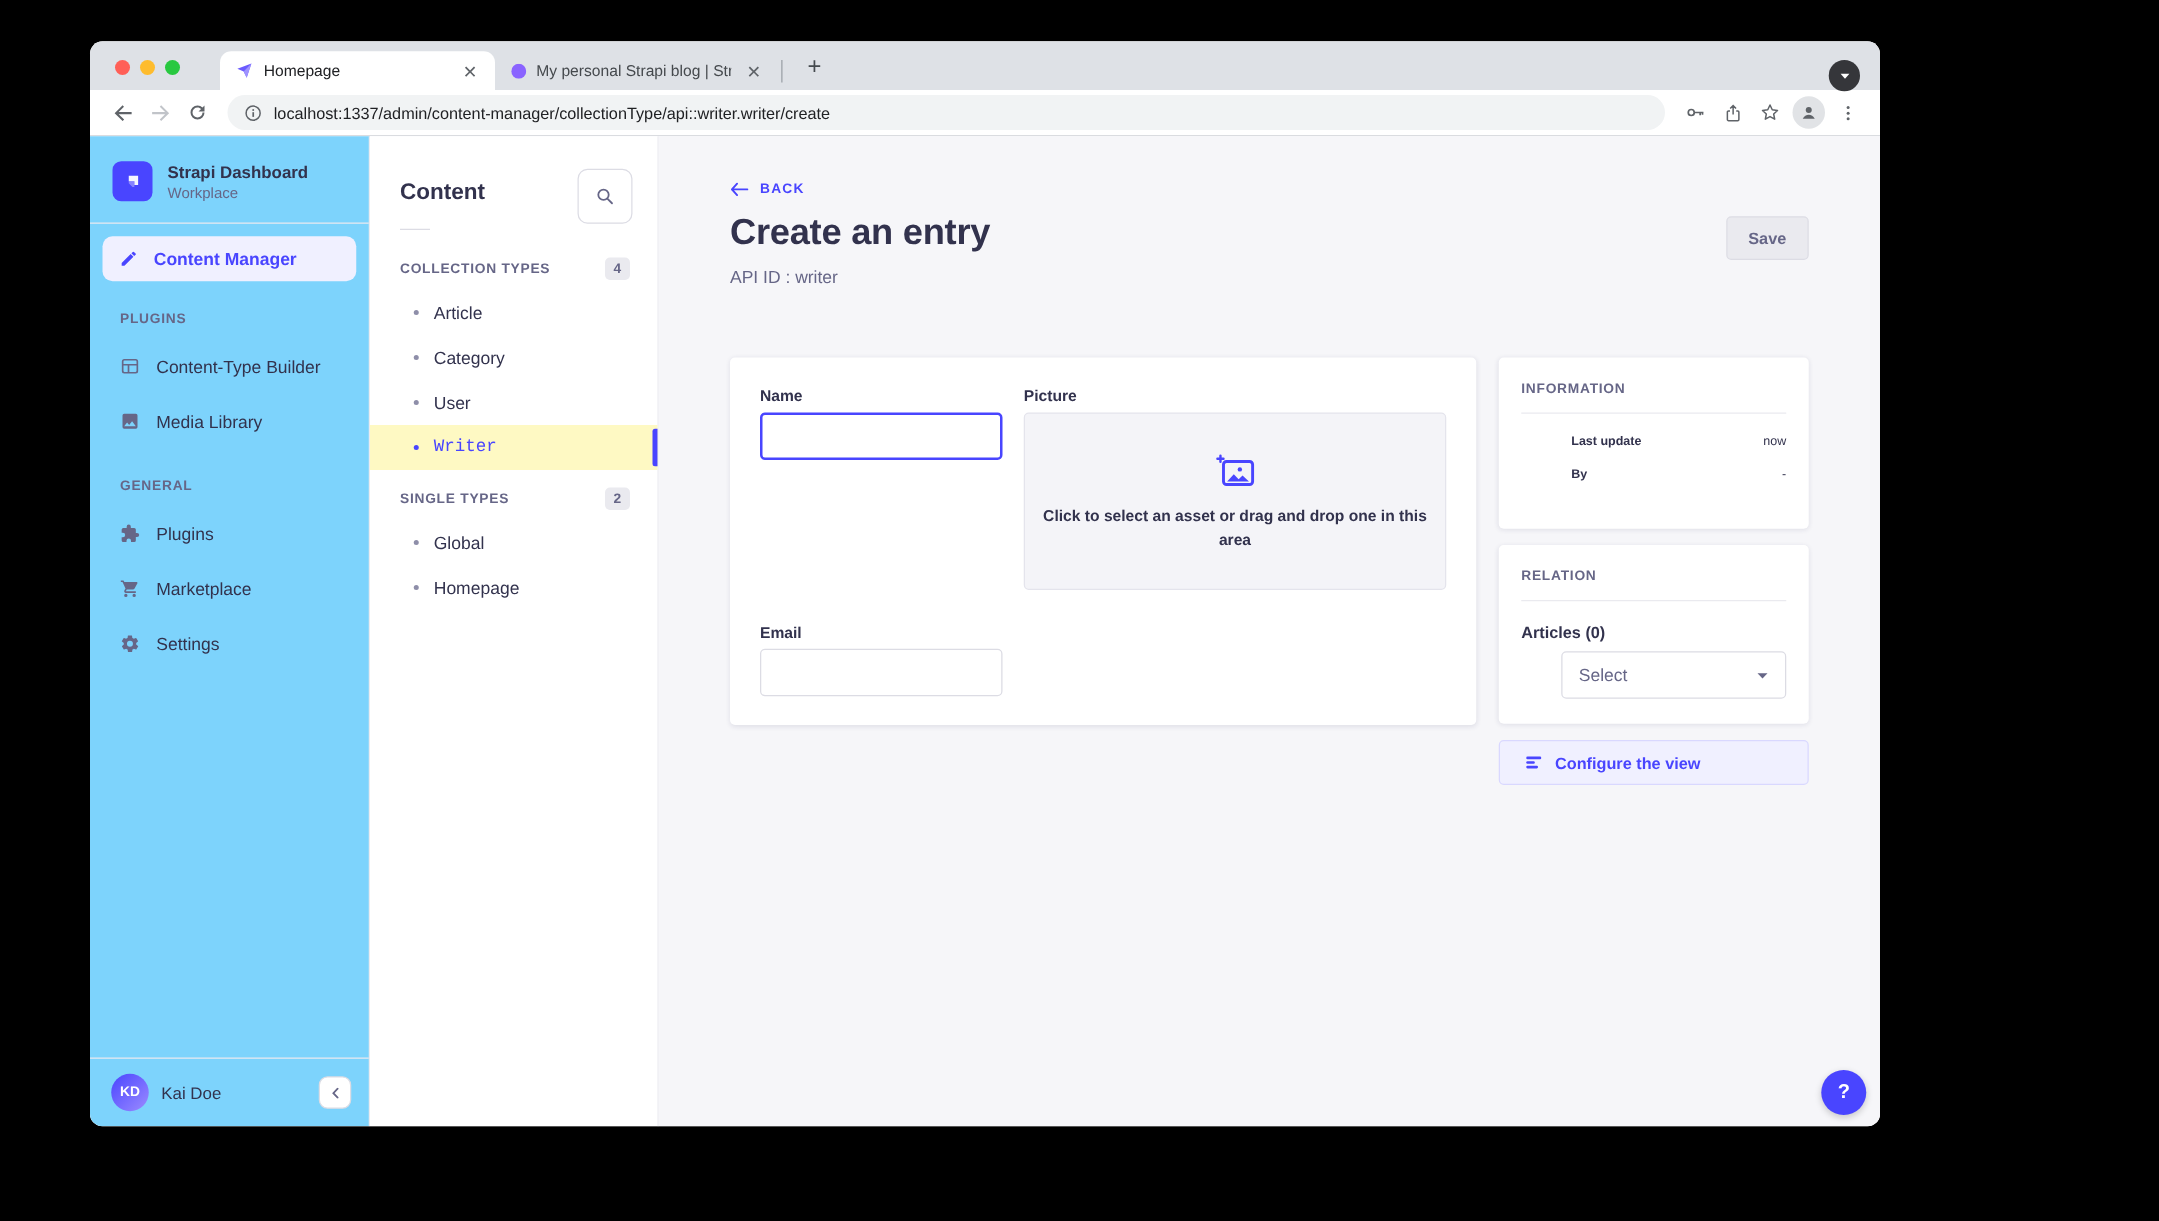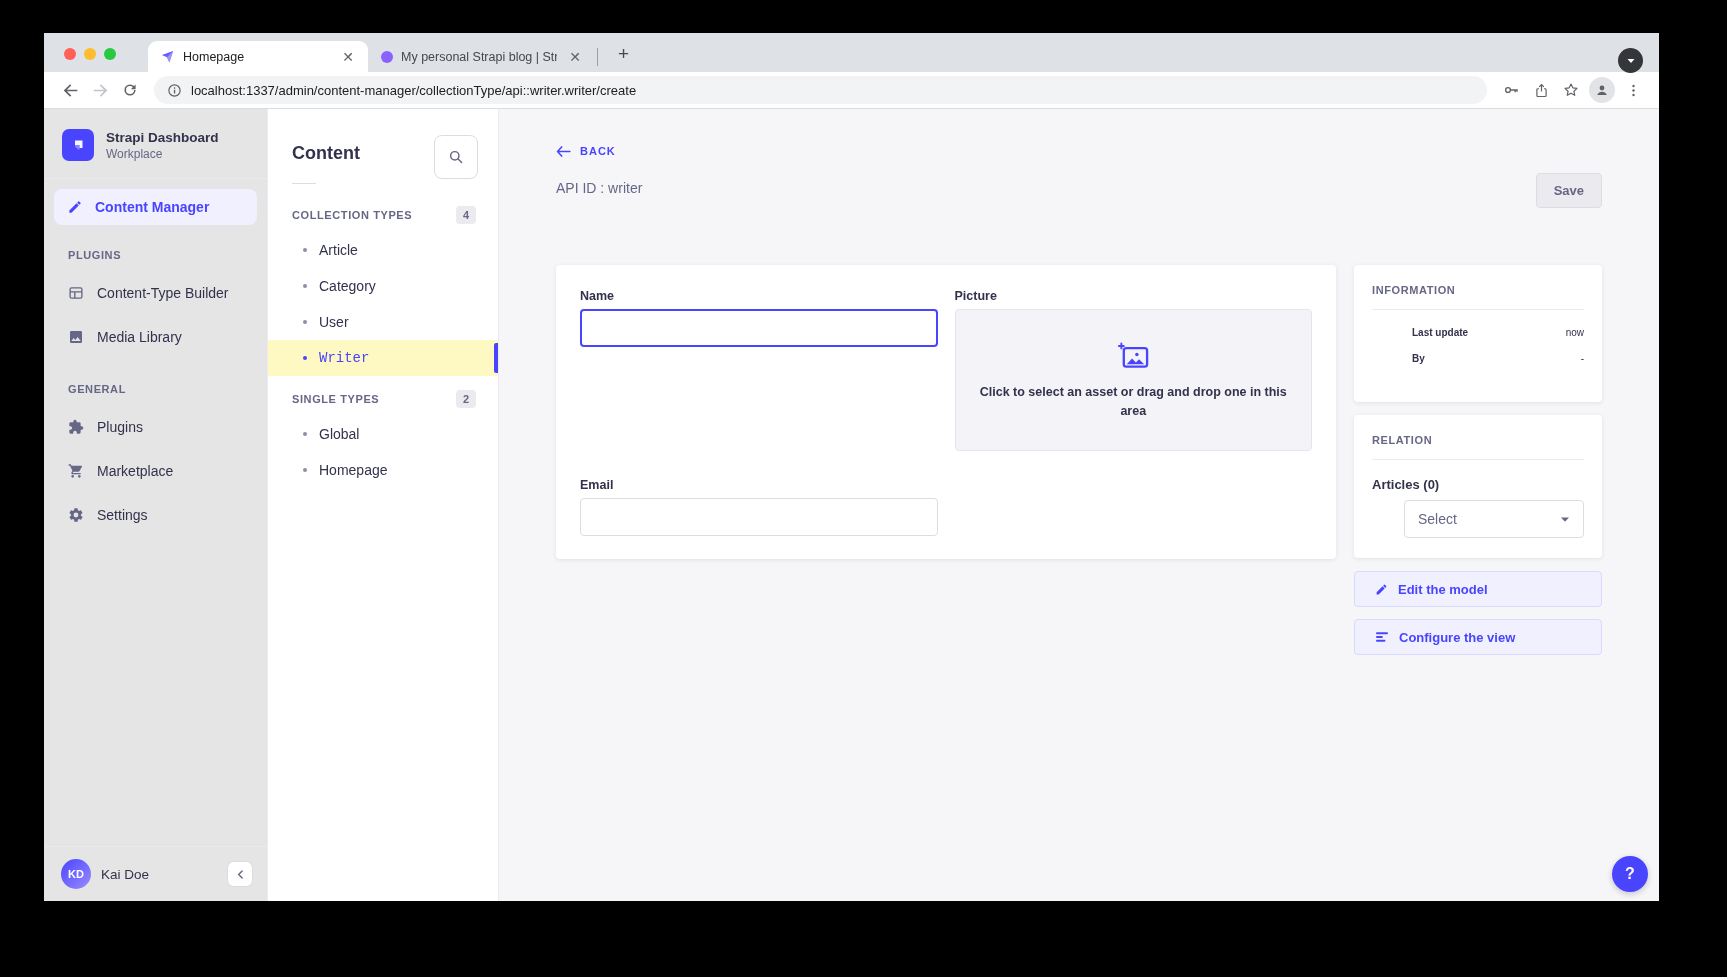--- a/index.html
+++ b/index.html
@@ -1,18 +1,18 @@
 <!DOCTYPE html>
 <html><head>
 <meta charset="utf-8">
 <style>
   * { box-sizing: border-box; margin: 0; padding: 0; }
   html,body { width:1727px; height:977px; background:#000; font-family:"Liberation Sans", sans-serif; }
   .stage { position:relative; width:1727px; height:977px; background:#000; overflow:hidden; }
-  .window { position:absolute; left:44px; top:33px; width:1615px; height:868px; border-radius:0; overflow:hidden; background:#fff; display:flex; flex-direction:column; }
+  .window { position:absolute; left:72px; top:33px; width:1432px; height:868px; border-radius:10px; overflow:hidden; background:#fff; display:flex; flex-direction:column; }
 
   
   .tabstrip { height:39px; background:#dee1e6; flex-shrink:0; position:relative; display:flex; align-items:flex-end; }
   .traffic { position:absolute; left:20px; top:15px; display:flex; gap:8px; }
   .light { width:12px; height:12px; border-radius:50%; }
   .light.red{ background:#ff5f57; } .light.yellow{ background:#febc2e; } .light.green{ background:#28c840; }
   .tabs { display:flex; align-items:flex-end; margin-left:104px; height:100%; }
   .tab { height:31px; display:flex; align-items:center; gap:8px; padding:0 10px 0 12px; font-size:12.5px; }
   .tab.active { width:220px; background:#fff; border-radius:9px 9px 0 0; color:#202124; }
   .tab.inactive { width:226px; color:#45494d; margin-left:1px; }
@@ -25,21 +25,21 @@
   .toolbar { height:37px; background:#fff; border-bottom:1px solid #dadce0; flex-shrink:0; display:flex; align-items:center; padding:0 12px; gap:2px; }
   .nav-ic { width:28px; height:28px; display:flex; align-items:center; justify-content:center; border-radius:50%; }
   .omnibox { flex:1; height:28px; background:#f1f3f4; border-radius:14px; margin:0 8px; display:flex; align-items:center; gap:9px; padding:0 13px; min-width:0; }
   .url-text { font-size:13px; color:#202124; white-space:nowrap; overflow:hidden; }
   .chrome-avatar { width:26px; height:26px; border-radius:50%; background:#e1e3e6; display:flex; align-items:center; justify-content:center; margin:0 2px; }
 
   
   .app { flex:1; display:flex; min-height:0; background:#f6f6f9; }
 
   
-  .sidebar { width:224px; background:#e5e5e5; border-right:1px solid #eaeaef; display:flex; flex-direction:column; flex-shrink:0; }
+  .sidebar { width:224px; background:#7dd3fc; border-right:1px solid #eaeaef; display:flex; flex-direction:column; flex-shrink:0; }
   .brand { display:flex; align-items:center; gap:12px; padding:20px 18px 17px; border-bottom:1px solid #eaeaef; }
   .brand-logo { width:32px; height:32px; border-radius:7px; background:#4945ff; display:flex; align-items:center; justify-content:center; flex-shrink:0; }
   .brand-title { font-size:13.5px; font-weight:bold; color:#32324d; }
   .brand-sub { font-size:12px; color:#666687; margin-top:2px; }
   .cm-item { margin:10px 10px 0; height:36px; border-radius:8px; background:#f0f0ff; color:#4945ff; display:flex; align-items:center; gap:12px; padding:0 13px; font-size:14px; font-weight:bold; }
   .side-section-label { padding:24px 24px 10px; font-size:11px; font-weight:bold; letter-spacing:.6px; color:#666687; }
   .side-item { height:44px; display:flex; align-items:center; gap:13px; padding:0 24px; font-size:14px; color:#32324d; }
   .side-item svg { color:#666687; }
   .side-footer { margin-top:auto; border-top:1px solid #eaeaef; padding:12px 14px 12px 17px; display:flex; align-items:center; gap:10px; }
   .avatar { width:30px; height:30px; border-radius:50%; background:linear-gradient(135deg,#4945ff 0%,#9c8bff 100%); color:#fff; font-size:11px; font-weight:bold; display:flex; align-items:center; justify-content:center; }
@@ -304,20 +304,21 @@
 
       <div class="main">
         <div class="back-row">
           <svg width="15" height="11" viewBox="0 0 16 12">
               <path d="M6 1 1.5 6 6 11M1.5 6H15" fill="none" stroke="#4945ff" stroke-width="1.7" stroke-linecap="round" stroke-linejoin="round"></path>
             </svg>
           <span>BACK</span>
         </div>
         <div class="title-row">
           <div>
+            <div class="page-title">Create an entry</div>
             <div class="page-subtitle">API ID : writer</div>
           </div>
           <button class="save-btn">Save</button>
         </div>
 
         <div class="content-row">
 
           <div class="form-card">
             <div class="form-grid">
               <div>
@@ -363,26 +364,20 @@
               <div class="rel-label">Articles (0)</div>
               <div class="select-box">
                 <span class="select-text">Select</span>
                 <svg width="10" height="7" viewBox="0 0 10 7">
                     <path d="M1 1.5 5 5.8 9 1.5z" fill="#666687"></path>
                   </svg>
               </div>
             </div>
 
             <button class="panel-btn">
-              <svg width="13" height="13" viewBox="0 0 24 24">
-                  <path fill="#4945ff" d="M3 17.2V21h3.8L17.8 10 14 6.2zM20.7 7.1a1 1 0 0 0 0-1.4l-2.4-2.4a1 1 0 0 0-1.4 0L15 5.2 18.8 9z"></path>
-                </svg>
-              <span>Edit the model</span>
-            </button>
-            <button class="panel-btn">
               <svg width="14" height="12" viewBox="0 0 16 14">
                   <rect x="1" y="1.5" width="14" height="2.4" rx="1.2" fill="#4945ff"></rect>
                   <rect x="1" y="5.8" width="8" height="2.4" rx="1.2" fill="#4945ff"></rect>
                   <rect x="1" y="10.1" width="11" height="2.4" rx="1.2" fill="#4945ff"></rect>
                 </svg>
               <span>Configure the view</span>
             </button>
           </div>
         </div>
       </div>

